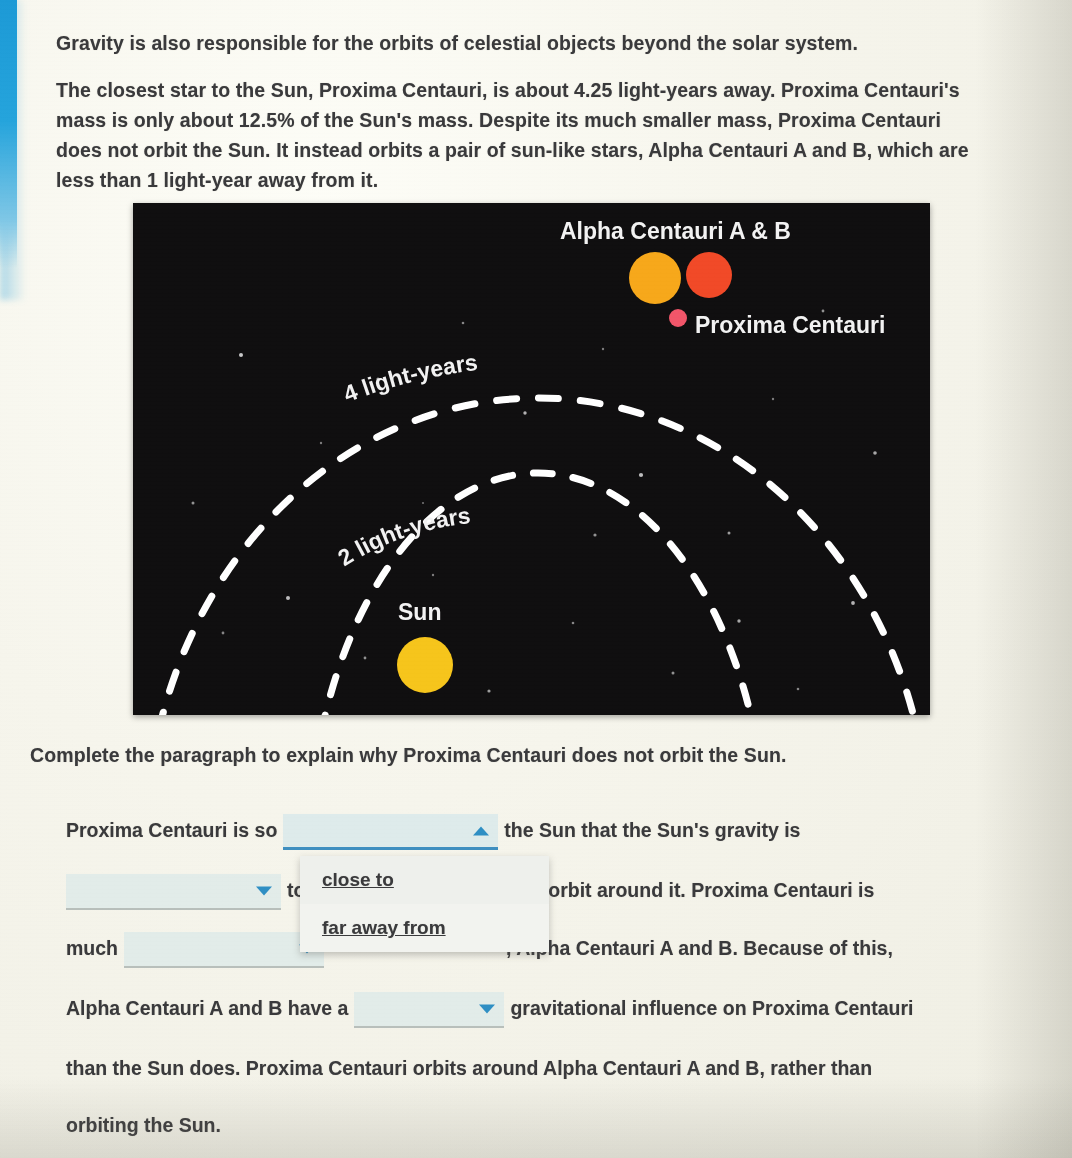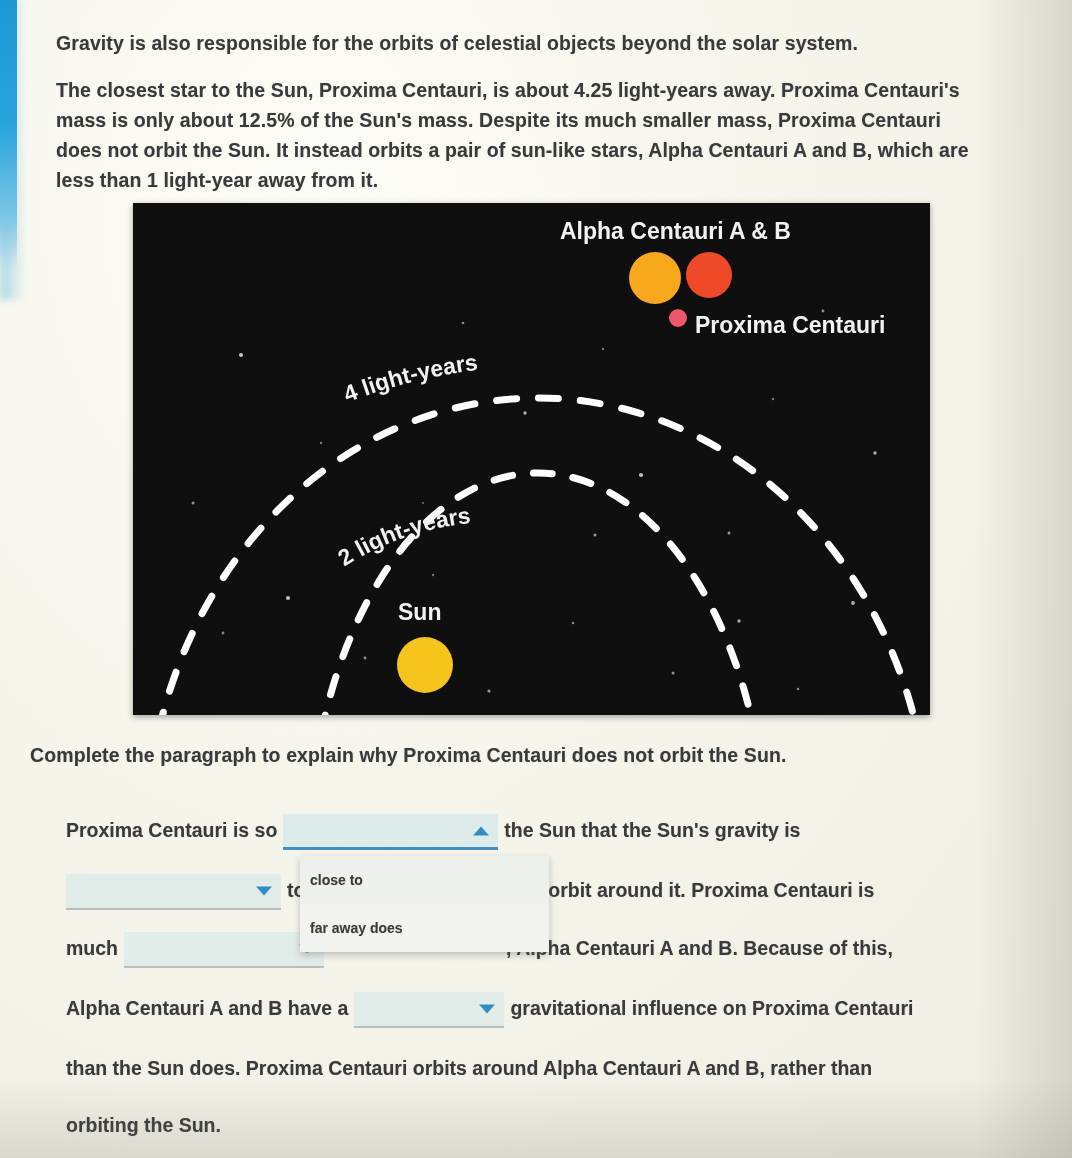--- a/index.html
+++ b/index.html
@@ -155,27 +155,28 @@
   #dd-menu {
     position: absolute;
     left: 300px;
     top: 856px;
     width: 249px;
     background: #eef0ec;
     box-shadow: 0 3px 7px rgba(90,90,85,.35);
     z-index: 40;
   }
   #dd-menu .opt {
-    font-size: 14px;
-    font-weight: 700;
-    color: #3a3a3c;
-    padding: 11px 0 11px 10px;
+    font-size: 19px;
+    font-weight: 700;
+    color: #3a3a3c;
+    padding: 11px 0 11px 22px;
     line-height: 26px;
     white-space: nowrap;
     text-shadow: 0 0 1px rgba(90,88,80,.3);
+    text-decoration: underline;
   }
   #dd-menu .opt.alt { background: #f2f3ef; }
 </style>
 </head>
 <body>
 
 <div id="page">
 
   <div id="left-strip-fade"></div>
   <div id="left-strip"></div>
@@ -280,18 +281,18 @@
       <span class="caret"></span>
     </span><span>gravitational influence on Proxima Centauri</span>
   </div>
 
   <div class="ans-line" style="left:66px; top:1053px;">than the Sun does. Proxima Centauri orbits around Alpha Centauri A and B, rather than</div>
 
   <div class="ans-line" style="left:66px; top:1110px;">orbiting the Sun.</div>
 
   <div id="dd-menu">
     <div class="opt">close to</div>
-    <div class="opt alt">far away does</div>
+    <div class="opt alt">far away from</div>
   </div>
 
   <div id="grain"></div>
   <div id="vignette"></div>
 </div>
 
 </body></html>

